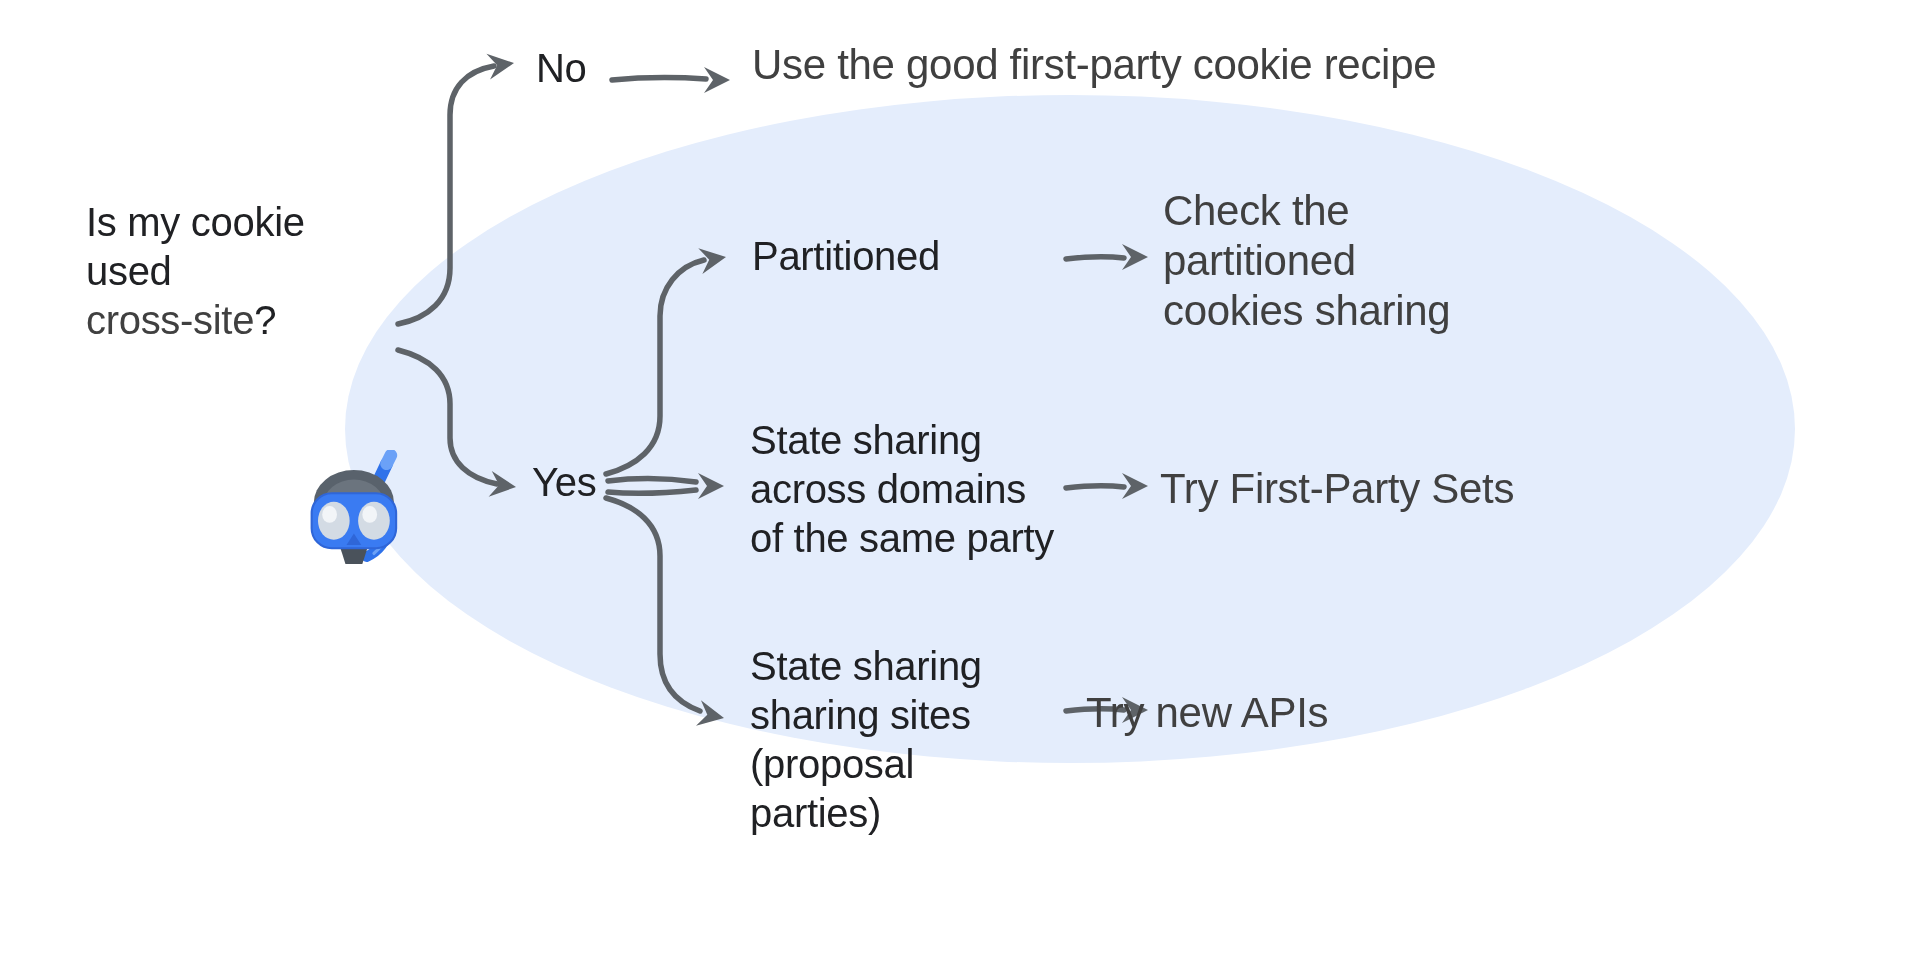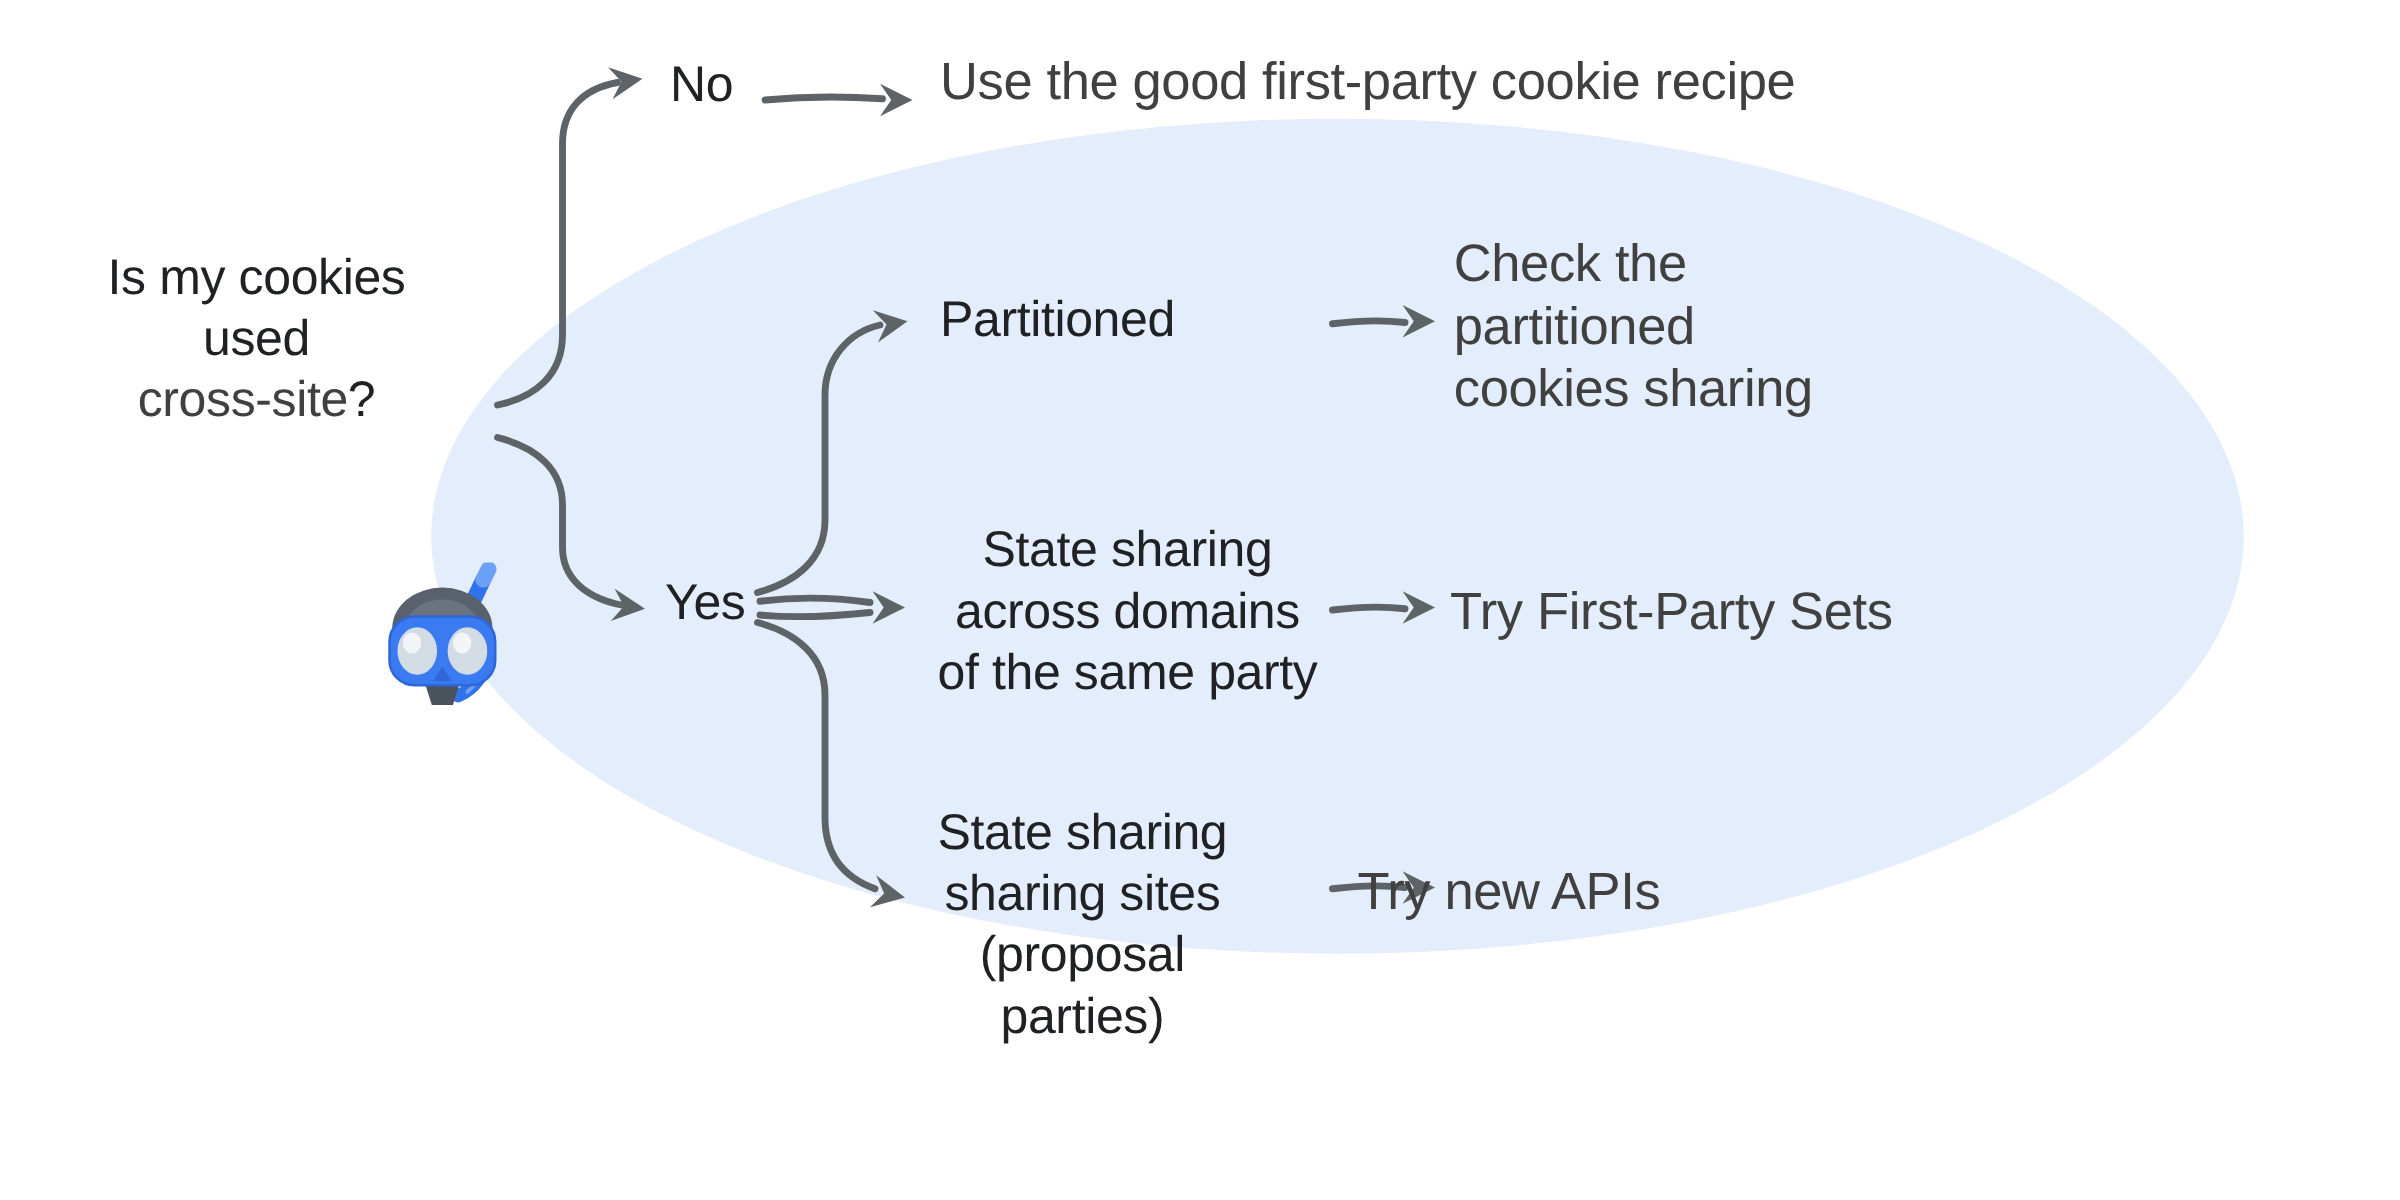--- a/index.html
+++ b/index.html
@@ -2,21 +2,21 @@
 <html><head>
 <meta charset="utf-8">
 <style>
   html,body{margin:0;padding:0;background:#ffffff;}
   .canvas{position:relative;width:1920px;height:960px;background:#ffffff;overflow:hidden;
           font-family:"Liberation Sans","DejaVu Sans",sans-serif;color:#202124;}
   .ellipse{position:absolute;left:345px;top:95px;width:1450px;height:668px;
            background:#E4EDFC;border-radius:50%;}
   svg.arrows{position:absolute;left:0;top:0;width:1920px;height:960px;pointer-events:none;}
   .txt{position:absolute;white-space:nowrap;letter-spacing:-0.3px;}
-  .black{font-size:40px;line-height:49px;color:#202124;text-align:center;}
+  .black{font-size:40px;line-height:49px;color:#202124;}
   .blue{font-size:42px;line-height:50px;color:#4285F4;}
   .q{left:86px;top:198px;}
   .label-no{left:536px;top:44px;}
   .ans-no{left:752px;top:40px;}
   .label-yes{left:532px;top:458px;}
   .cond-1{left:752px;top:232px;}
   .ans-1{left:1163px;top:186px;}
   .cond-2{left:750px;top:416px;}
   .ans-2{left:1160px;top:464px;}
   .cond-3{left:750px;top:642px;}
@@ -81,21 +81,21 @@
 
     <ellipse cx="24" cy="67" rx="15" ry="18" fill="#d3dbe4"></ellipse>
     <ellipse cx="62" cy="67" rx="15" ry="18" fill="#d3dbe4"></ellipse>
     <ellipse cx="20" cy="61" rx="7" ry="8" fill="#f2f5f8"></ellipse>
     <ellipse cx="58" cy="61" rx="7" ry="8" fill="#f2f5f8"></ellipse>
 
     <path d="M 36 90 L 50 90 L 43 79 Z" fill="#2f66d8"></path>
   </svg>
 
   <div class="txt black q">
-    <div>Is my cookies</div>
+    <div>Is my cookie</div>
     <div>used</div>
     <div><a class="lnk">cross-site</a><span>?</span></div>
   </div>
 
   <div class="txt black label-no">No</div>
   <div class="txt blue ans-no">
     <a class="lnk">Use the good first-party cookie recipe</a>
   </div>
 
   <div class="txt black label-yes">Yes</div>

